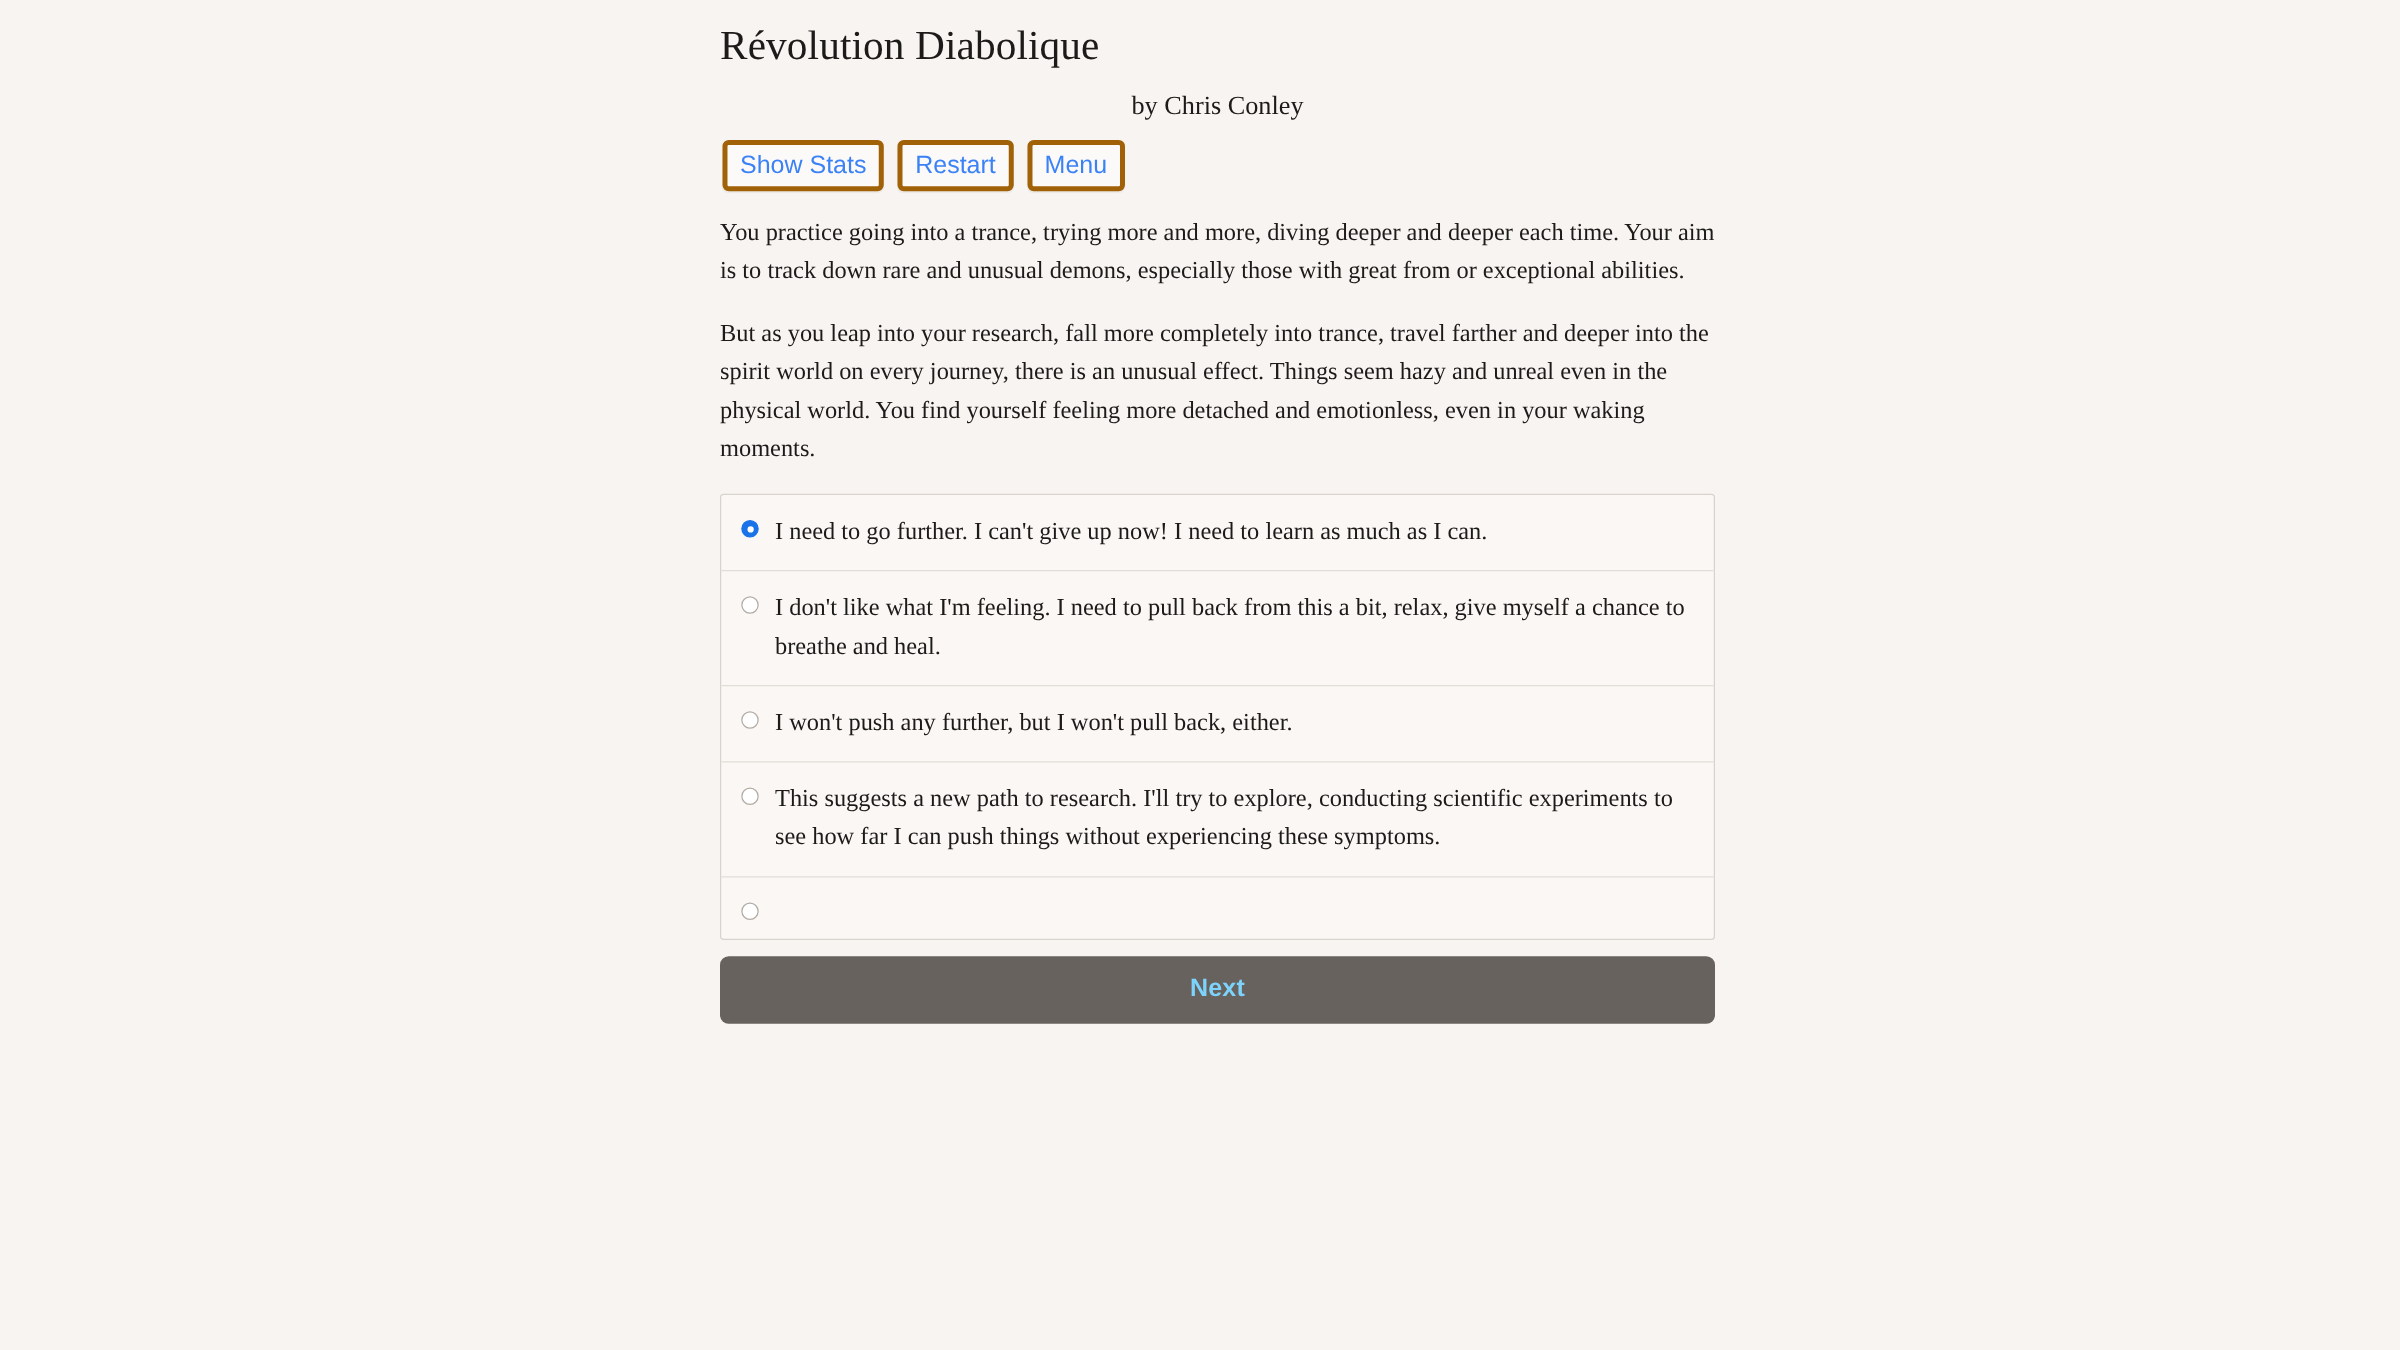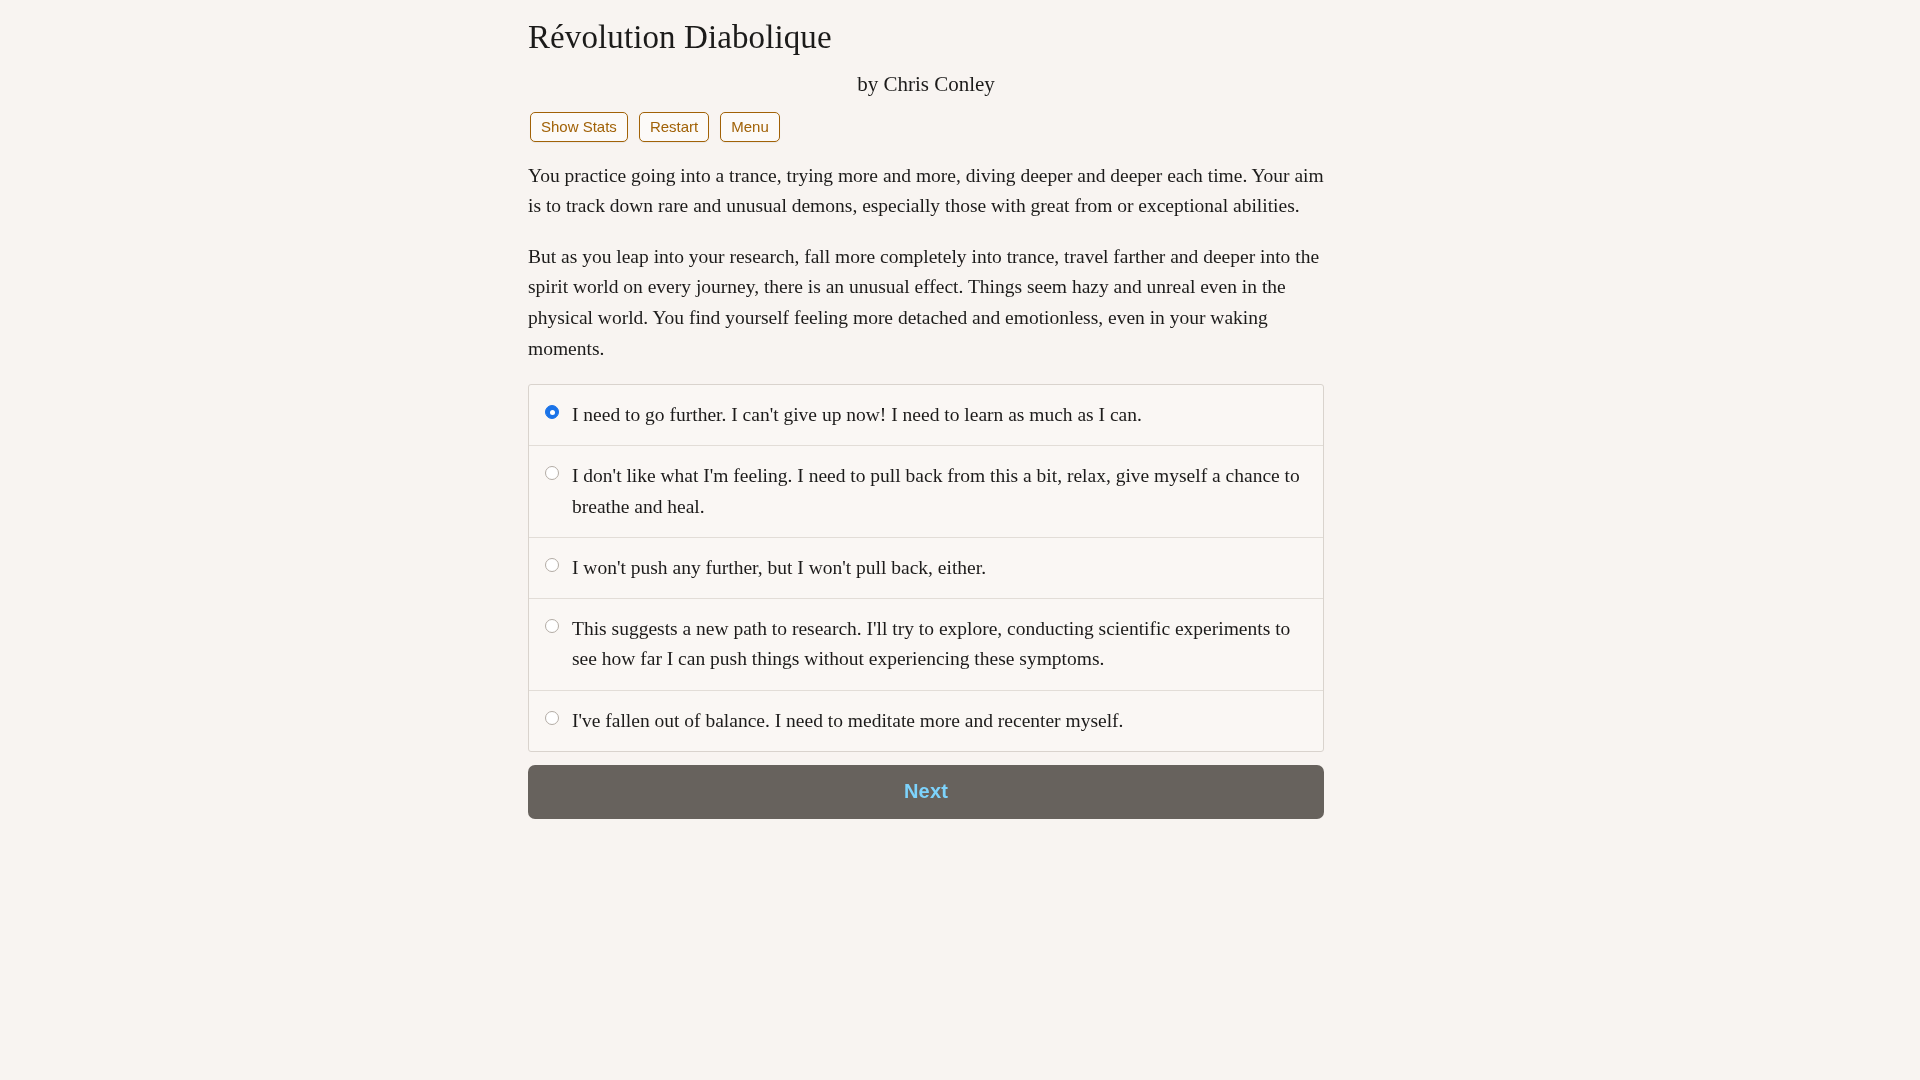--- a/index.html
+++ b/index.html
@@ -16,21 +16,21 @@
   }
 
   .page {
     width: 1920px;
     height: 1080px;
     position: relative;
   }
 
   .container {
     position: absolute;
-    left: 528px;
+    left: 576px;
     top: 0;
     width: 796px;
   }
 
   .game-title {
     font-family: "Liberation Serif", "DejaVu Serif", serif;
     font-size: 33px;
     font-weight: 400;
     line-height: 1.2;
     margin: 0;
@@ -51,25 +51,25 @@
 
   .toolbar {
     display: flex;
     gap: 11px;
     padding-top: 15px;
     padding-left: 2px;
   }
 
   .toolbar-button {
     font-family: "Liberation Sans", "DejaVu Sans", sans-serif;
-    font-size: 15px;
+    font-size: 20px;
     line-height: 1;
-    color: #a16207;
+    color: #3b82f6;
     background: #fcfaf8;
-    border: 1px solid #a16207;
+    border: 4px solid #a16207;
     border-radius: 5px;
     padding: 6px 10px 7px 10px;
     cursor: pointer;
     box-shadow: 0 1px 1px rgba(0,0,0,0.05);
   }
 
   .story {
     padding-top: 19px;
   }
 
@@ -189,21 +189,20 @@
         <span class="option-label">I won't push any further, but I won't pull back, either.</span>
       </div>
 
       <div class="option">
         <span class="radio"></span>
         <span class="option-label">This suggests a new path to research. I'll try to explore, conducting scientific experiments to see how far I can push things without experiencing these symptoms.</span>
       </div>
 
       <div class="option">
         <span class="radio"></span>
-        <span class="option-label">I've fallen out of balance. I need to meditate more and recenter myself.</span>
       </div>
 
     </div>
 
     <button class="next-button">Next</button>
 
   </div>
 </div>
 
 </body></html>

